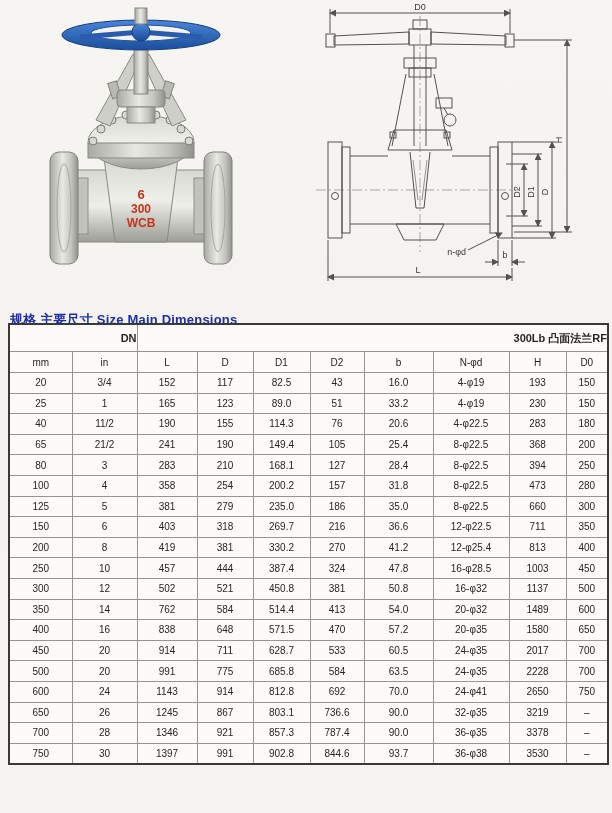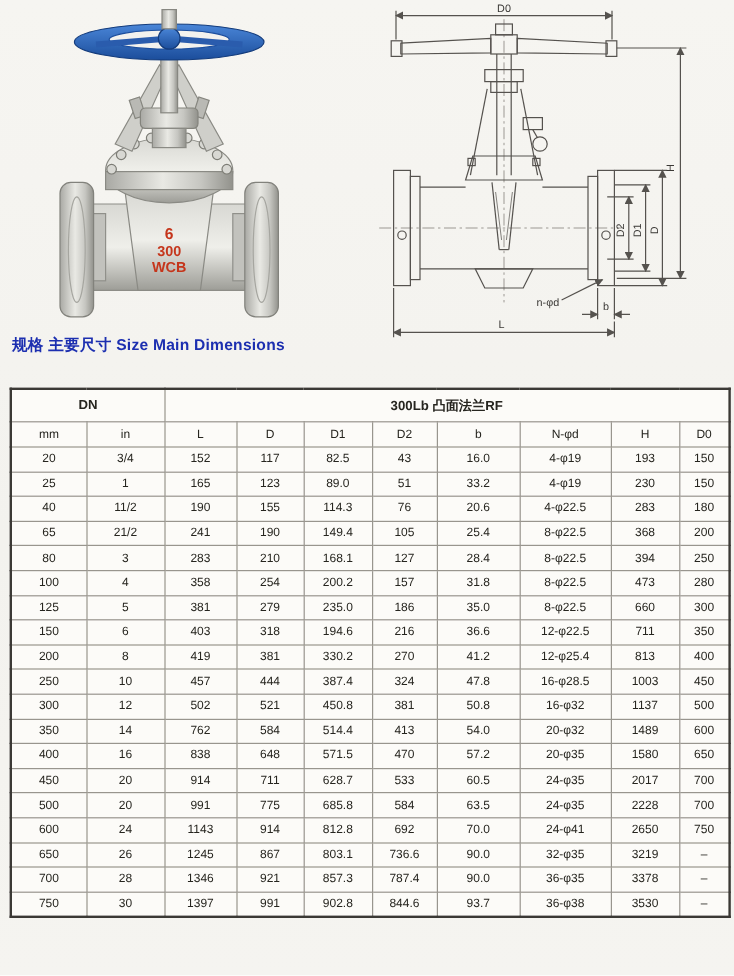--- a/index.html
+++ b/index.html
@@ -4,33 +4,33 @@
 <style>
   html,body{margin:0;padding:0;background:#ffffff;}
   .page{
     position:relative;width:612px;height:813px;overflow:hidden;
     background:linear-gradient(180deg,#f6f5f1 0%,#f3f2ee 55%,#f5f4f0 100%);
     font-family:"Liberation Sans", sans-serif;
   }
   .photo{position:absolute;left:38px;top:2px;width:208px;height:270px;}
   .drawing{position:absolute;left:300px;top:0px;width:306px;height:292px;}
   .heading{
-    position:absolute;left:10px;top:279px;font-size:13px;font-weight:bold;
+    position:absolute;left:10px;top:311px;font-size:13px;font-weight:bold;
     color:#1c2fb0;letter-spacing:0.2px;white-space:nowrap;text-align:center;
   }
   table.dims{
     position:absolute;left:8px;top:323px;width:599px;
     border-collapse:collapse;table-layout:fixed;
     background:#fcfbf8;border:2px solid #3b3935;
   }
   table.dims th, table.dims td{
     border:1px solid #98958e;text-align:center;vertical-align:middle;
     font-size:10px;color:#26251f;padding:0;overflow:hidden;white-space:nowrap;
   }
-  table.dims thead tr.group th{height:26px;font-size:11px;font-weight:bold;}
+  table.dims thead tr.group th{height:26px;font-size:11px;font-weight:bold;text-align:right;}
   table.dims thead tr.cols th{height:20px;font-size:10px;font-weight:normal;}
   table.dims tbody td{height:19.6px;font-weight:normal;}
   text{font-family:"Liberation Sans", sans-serif;}
   .dim-label{font-size:9px;fill:#3a3835;}
   .red-mark{font-weight:bold;fill:#c5351b;}
 </style>
 </head>
 <body>
 
 <div class="page">
@@ -308,21 +308,21 @@
           <td>35.0</td>
           <td>8-φ22.5</td>
           <td>660</td>
           <td>300</td>
         </tr>
         <tr>
           <td>150</td>
           <td>6</td>
           <td>403</td>
           <td>318</td>
-          <td>194.6</td>
+          <td>269.7</td>
           <td>216</td>
           <td>36.6</td>
           <td>12-φ22.5</td>
           <td>711</td>
           <td>350</td>
         </tr>
         <tr>
           <td>200</td>
           <td>8</td>
           <td>419</td>

